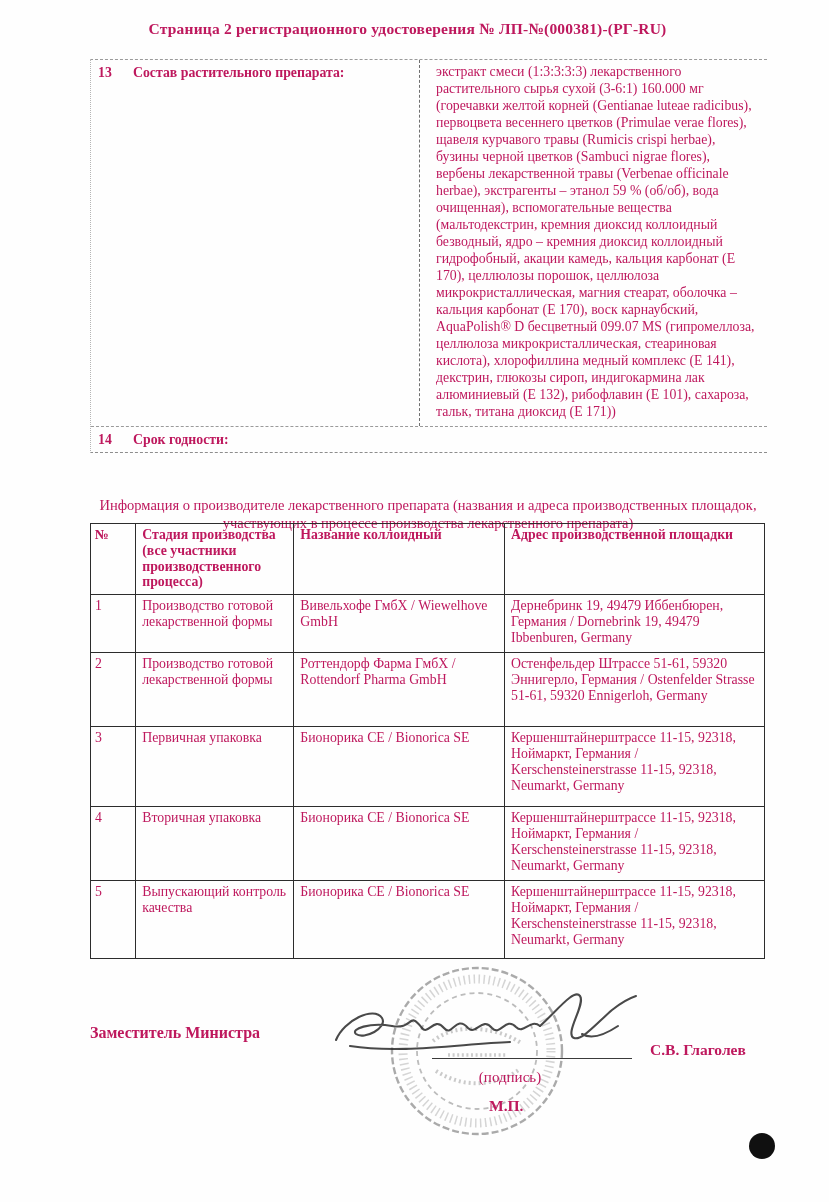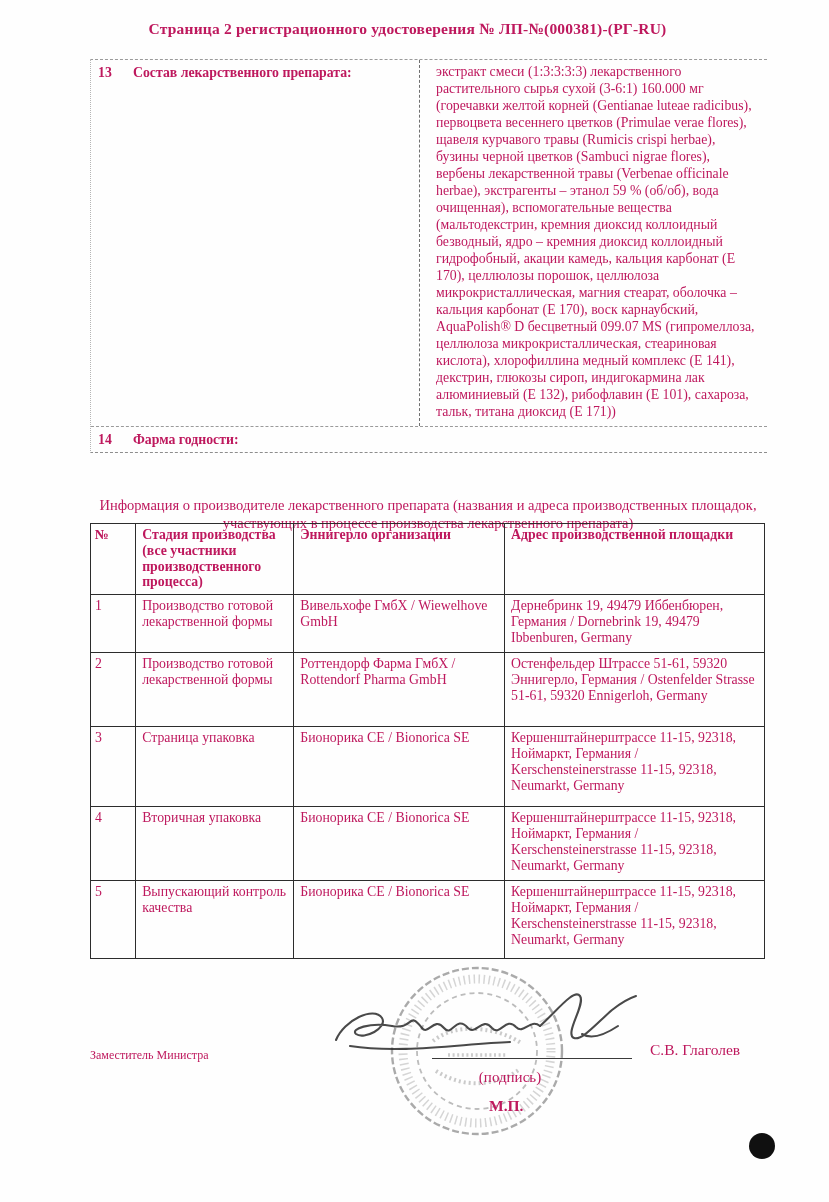--- a/index.html
+++ b/index.html
@@ -58,26 +58,26 @@
   .t2 .c-org{width:220px;}
   .t2 .c-addr{width:266px;}
   .t2 tr.h-row{height:68px;}
   .t2 tr.r1{height:58px;}
   .t2 tr.r2{height:74px;}
   .t2 tr.r3{height:80px;}
   .t2 tr.r4{height:74px;}
   .t2 tr.r5{height:78px;}
   
   .sig-left{
-    position:absolute;left:90px;top:1048px;
-    font-size:12px;font-weight:normal;
+    position:absolute;left:90px;top:1024px;
+    font-size:16px;font-weight:bold;
   }
   .sig-right{
     position:absolute;left:650px;top:1041px;
-    font-size:15.5px;font-weight:normal;
+    font-size:15.5px;font-weight:bold;
   }
   .stamp{position:absolute;left:388px;top:963px;opacity:.78;}
   .signature-svg{position:absolute;left:330px;top:982px;}
   .sig-line{
     position:absolute;left:432px;top:1058px;width:200px;
     border-top:1.6px solid #3a3a3a;
   }
   .sig-caption{
     position:absolute;left:430px;top:1069px;width:160px;
     text-align:center;font-size:15px;
@@ -95,54 +95,54 @@
 </head>
 <body>
 
 <div class="page">
 
   <div class="doc-title">Страница 2  регистрационного удостоверения № ЛП-№(000381)-(РГ-RU)</div>
 
   <div class="t1">
     <div class="t1-row">
       <div class="t1-num">13</div>
-      <div class="t1-label">Состав лекарственного препарата:</div>
+      <div class="t1-label">Состав растительного препарата:</div>
       <div class="t1-value">экстракт смеси (1:3:3:3:3) лекарственного растительного сырья сухой (3-6:1) 160.000 мг (горечавки желтой корней (Gentianae luteae radicibus), первоцвета весеннего цветков (Primulae verae flores), щавеля курчавого травы (Rumicis crispi herbae), бузины черной цветков (Sambuci nigrae flores), вербены лекарственной травы (Verbenae officinale herbae), экстрагенты – этанол 59 % (об/об), вода очищенная), вспомогательные вещества (мальтодекстрин, кремния диоксид коллоидный безводный, ядро – кремния диоксид коллоидный гидрофобный, акации камедь, кальция карбонат (Е 170), целлюлозы порошок, целлюлоза микрокристаллическая, магния стеарат, оболочка – кальция карбонат (Е 170), воск карнаубский, AquaPolish® D бесцветный 099.07 MS (гипромеллоза, целлюлоза микрокристаллическая, стеариновая кислота), хлорофиллина медный комплекс (Е 141), декстрин, глюкозы сироп, индигокармина лак алюминиевый (Е 132), рибофлавин (Е 101), сахароза, тальк, титана диоксид (Е 171))</div>
     </div>
     <div class="t1-row">
       <div class="t1-num">14</div>
-      <div class="t1-label">Фарма годности:</div>
+      <div class="t1-label">Срок годности:</div>
     </div>
   </div>
 
   <div class="mfr-intro">Информация о производителе лекарственного препарата (названия и адреса производственных площадок, участвующих в процессе производства лекарственного препарата)</div>
 
   <table class="t2">
     <tbody>
         <tr class="h-row">
       <th class="c-num">№</th>
       <th class="c-stage">Стадия производства (все участники производственного процесса)</th>
-      <th class="c-org">Эннигерло организации</th>
+      <th class="c-org">Название коллоидный</th>
       <th class="c-addr">Адрес производственной площадки</th>
     </tr>
     <tr class="r1">
       <td class="c-num">1</td>
       <td class="c-stage">Производство готовой лекарственной формы</td>
       <td class="c-org">Вивельхофе ГмбХ / Wiewelhove GmbH</td>
       <td class="c-addr">Дернебринк 19, 49479 Иббенбюрен, Германия / Dornebrink 19, 49479 Ibbenburen, Germany</td>
     </tr>
     <tr class="r2">
       <td class="c-num">2</td>
       <td class="c-stage">Производство готовой лекарственной формы</td>
       <td class="c-org">Роттендорф Фарма ГмбХ / Rottendorf Pharma GmbH</td>
       <td class="c-addr">Остенфельдер Штрассе 51-61, 59320 Эннигерло, Германия / Ostenfelder Strasse 51-61, 59320 Ennigerloh, Germany</td>
     </tr>
     <tr class="r3">
       <td class="c-num">3</td>
-      <td class="c-stage">Страница упаковка</td>
+      <td class="c-stage">Первичная упаковка</td>
       <td class="c-org">Бионорика СЕ / Bionorica SE</td>
       <td class="c-addr">Кершенштайнерштрассе 11-15, 92318, Ноймаркт, Германия / Kerschensteinerstrasse 11-15, 92318, Neumarkt, Germany</td>
     </tr>
     <tr class="r4">
       <td class="c-num">4</td>
       <td class="c-stage">Вторичная упаковка</td>
       <td class="c-org">Бионорика СЕ / Bionorica SE</td>
       <td class="c-addr">Кершенштайнерштрассе 11-15, 92318, Ноймаркт, Германия / Kerschensteinerstrasse 11-15, 92318, Neumarkt, Germany</td>
     </tr>
     <tr class="r5">

